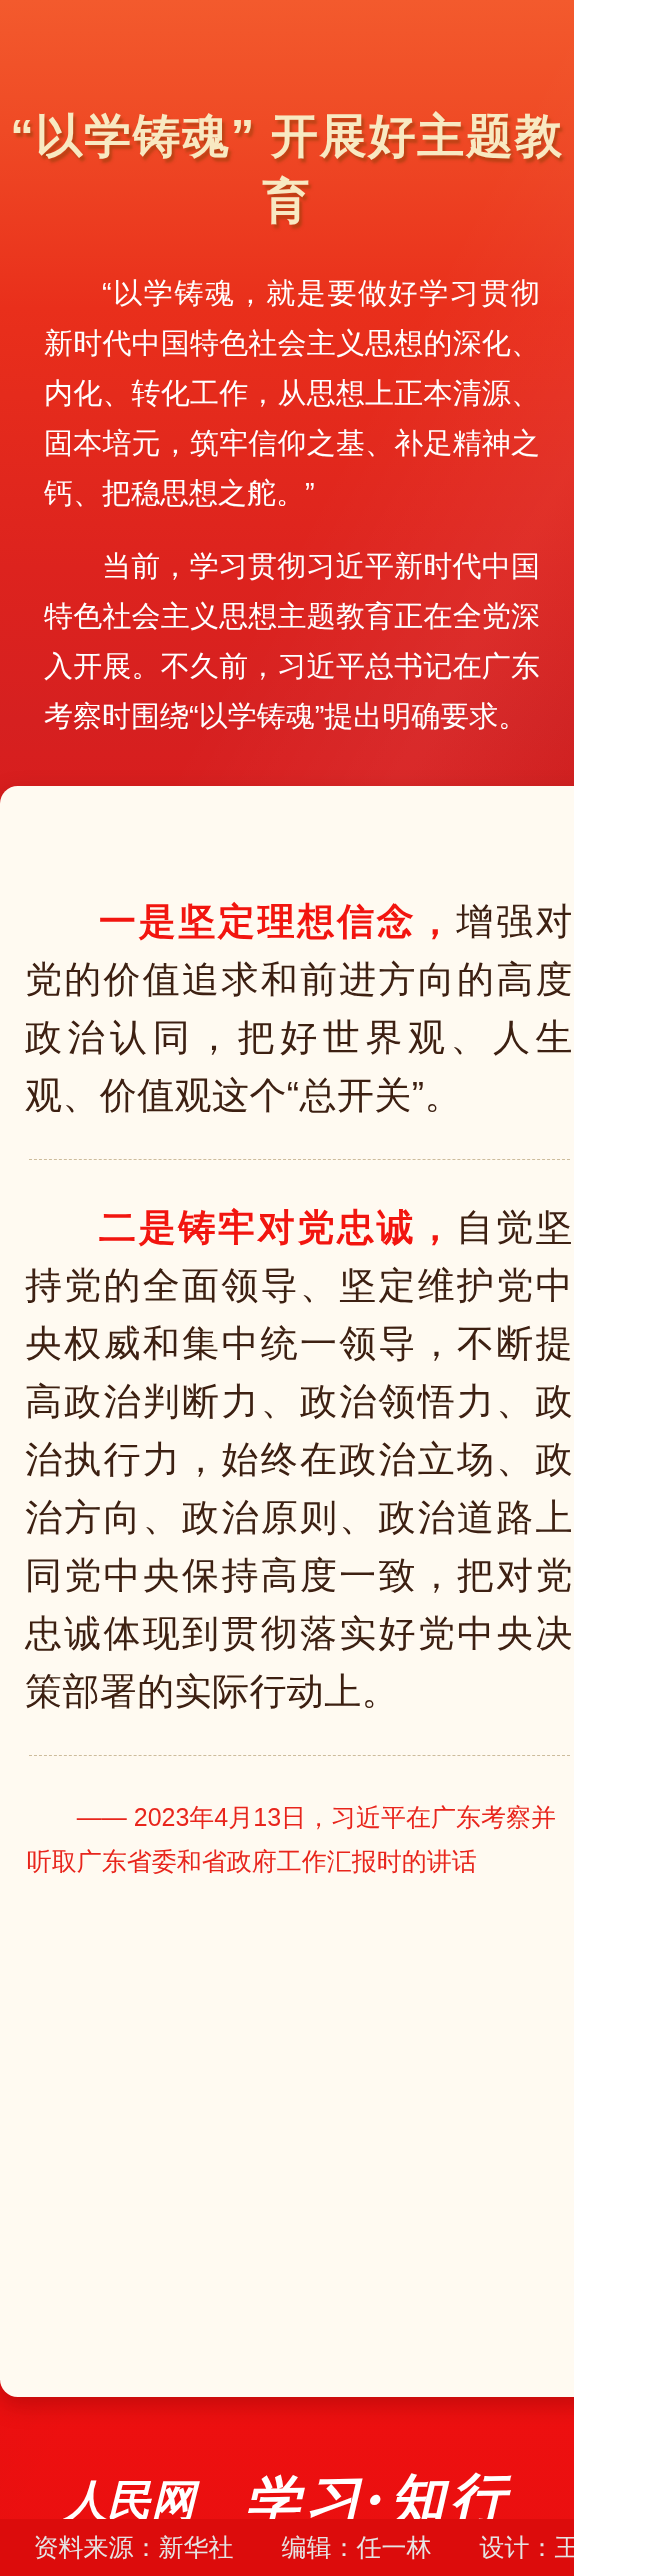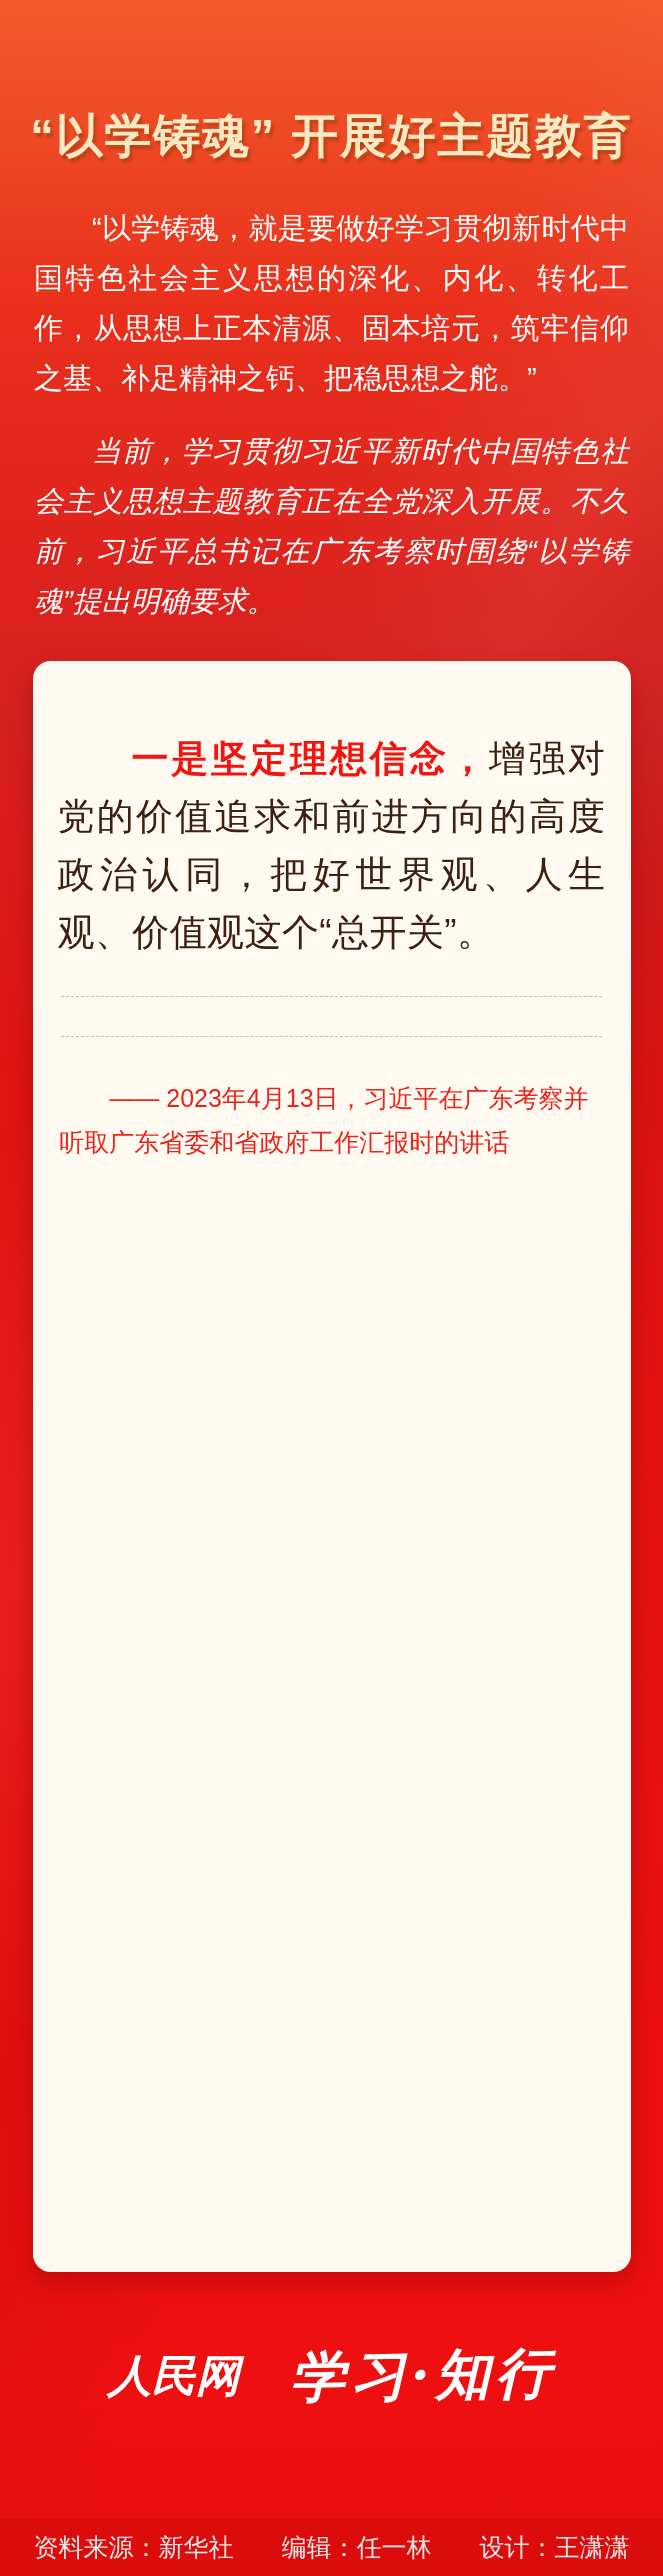--- a/index.html
+++ b/index.html
@@ -2,52 +2,52 @@
 <html style="font-size:14px"><head>
 <meta charset="utf-8">
 <style>
   html,body{margin:0;padding:0;}
   body{
     width:663px;height:2576px;
     font-family:"Liberation Sans","DejaVu Sans",sans-serif;
     -webkit-font-smoothing:antialiased;
   }
   .poster{
-    position:relative;width:663px;height:2576px;overflow:hidden;
+    position:relative;width:574px;height:2576px;overflow:hidden;
     background:linear-gradient(180deg,
       #f35a2d 0%, #ef4a25 5%, #e92f1b 12%, #dd231e 22%,
       #d62020 28%, #e01514 42%, #e61212 60%, #ec1010 80%,
       #ee1010 93%, #e90f0f 100%);
   }
   
   .poster::before{
     content:"";position:absolute;inset:0;pointer-events:none;
     background:linear-gradient(118deg,
       rgba(255,255,255,0) 30%, rgba(255,255,255,0.05) 42%,
       rgba(0,0,0,0.05) 55%, rgba(255,255,255,0) 70%);
   }
   .title{
     position:relative;padding-top:103px;text-align:center;
     color:#f8e9c2;font-weight:bold;font-size:47px;line-height:65px;
     letter-spacing:1.8px;
     text-shadow:2.7px 4.4px 2.7px rgba(148,62,10,0.55);
   }
   .intro{
-    position:relative;margin:35px 34px 0 34px;
+    position:relative;margin:35px 34px 0 44px;
     color:#ffffff;font-size:29px;line-height:50px;
     text-align:justify;
   }
   .intro p{margin:0;text-indent:2em;}
-  .intro p.second{margin-top:23px;font-style:italic;}
+  .intro p.second{margin-top:23px;}
   .card{
-    position:relative;margin:35px auto 0 auto;width:598px;
+    position:relative;margin:45px auto 0 auto;width:598px;
     box-sizing:border-box;min-height:1611px;
     background:#fffaf1;border-radius:17.7px;
     box-shadow:0 8.8px 21px rgba(120,0,0,0.35);
-    padding:69px 25px 53px 25px;
+    padding:107px 25px 53px 25px;
   }
   .point{
     margin:0;color:#3d2012;font-size:37px;line-height:58px;
     text-align:justify;text-indent:2em;letter-spacing:0.4px;
   }
   .point .lead{color:#f2150f;font-weight:bold;}
   .divider{
     border:none;border-top:1.8px dashed #cdbc9c;
     margin:34px 3.5px 39px 3.5px;height:0;
   }
@@ -90,20 +90,21 @@
     <p>“以学铸魂，就是要做好学习贯彻新时代中国特色社会主义思想的深化、内化、转化工作，从思想上正本清源、固本培元，筑牢信仰之基、补足精神之钙、把稳思想之舵。”</p>
     <p class="second">当前，学习贯彻习近平新时代中国特色社会主义思想主题教育正在全党深入开展。不久前，习近平总书记在广东考察时围绕“以学铸魂”提出明确要求。</p>
   </section>
 
   <section class="card">
 
     <p class="point"><span class="lead">一是坚定理想信念，</span><span>增强对党的价值追求和前进方向的高度政治认同，把好世界观、人生观、价值观这个“总开关”。</span></p>
 
     <hr class="divider">
 
+    <p class="point"><span class="lead">二是铸牢对党忠诚，</span><span>自觉坚持党的全面领导、坚定维护党中央权威和集中统一领导，不断提高政治判断力、政治领悟力、政治执行力，始终在政治立场、政治方向、政治原则、政治道路上同党中央保持高度一致，把对党忠诚体现到贯彻落实好党中央决策部署的实际行动上。</span></p>
 
     <hr class="divider">
 
 
     <p class="attribution">—— 2023年4月13日，习近平在广东考察并听取广东省委和省政府工作汇报时的讲话</p>
 
   </section>
 
   <footer class="footer">
     <div class="logo">

